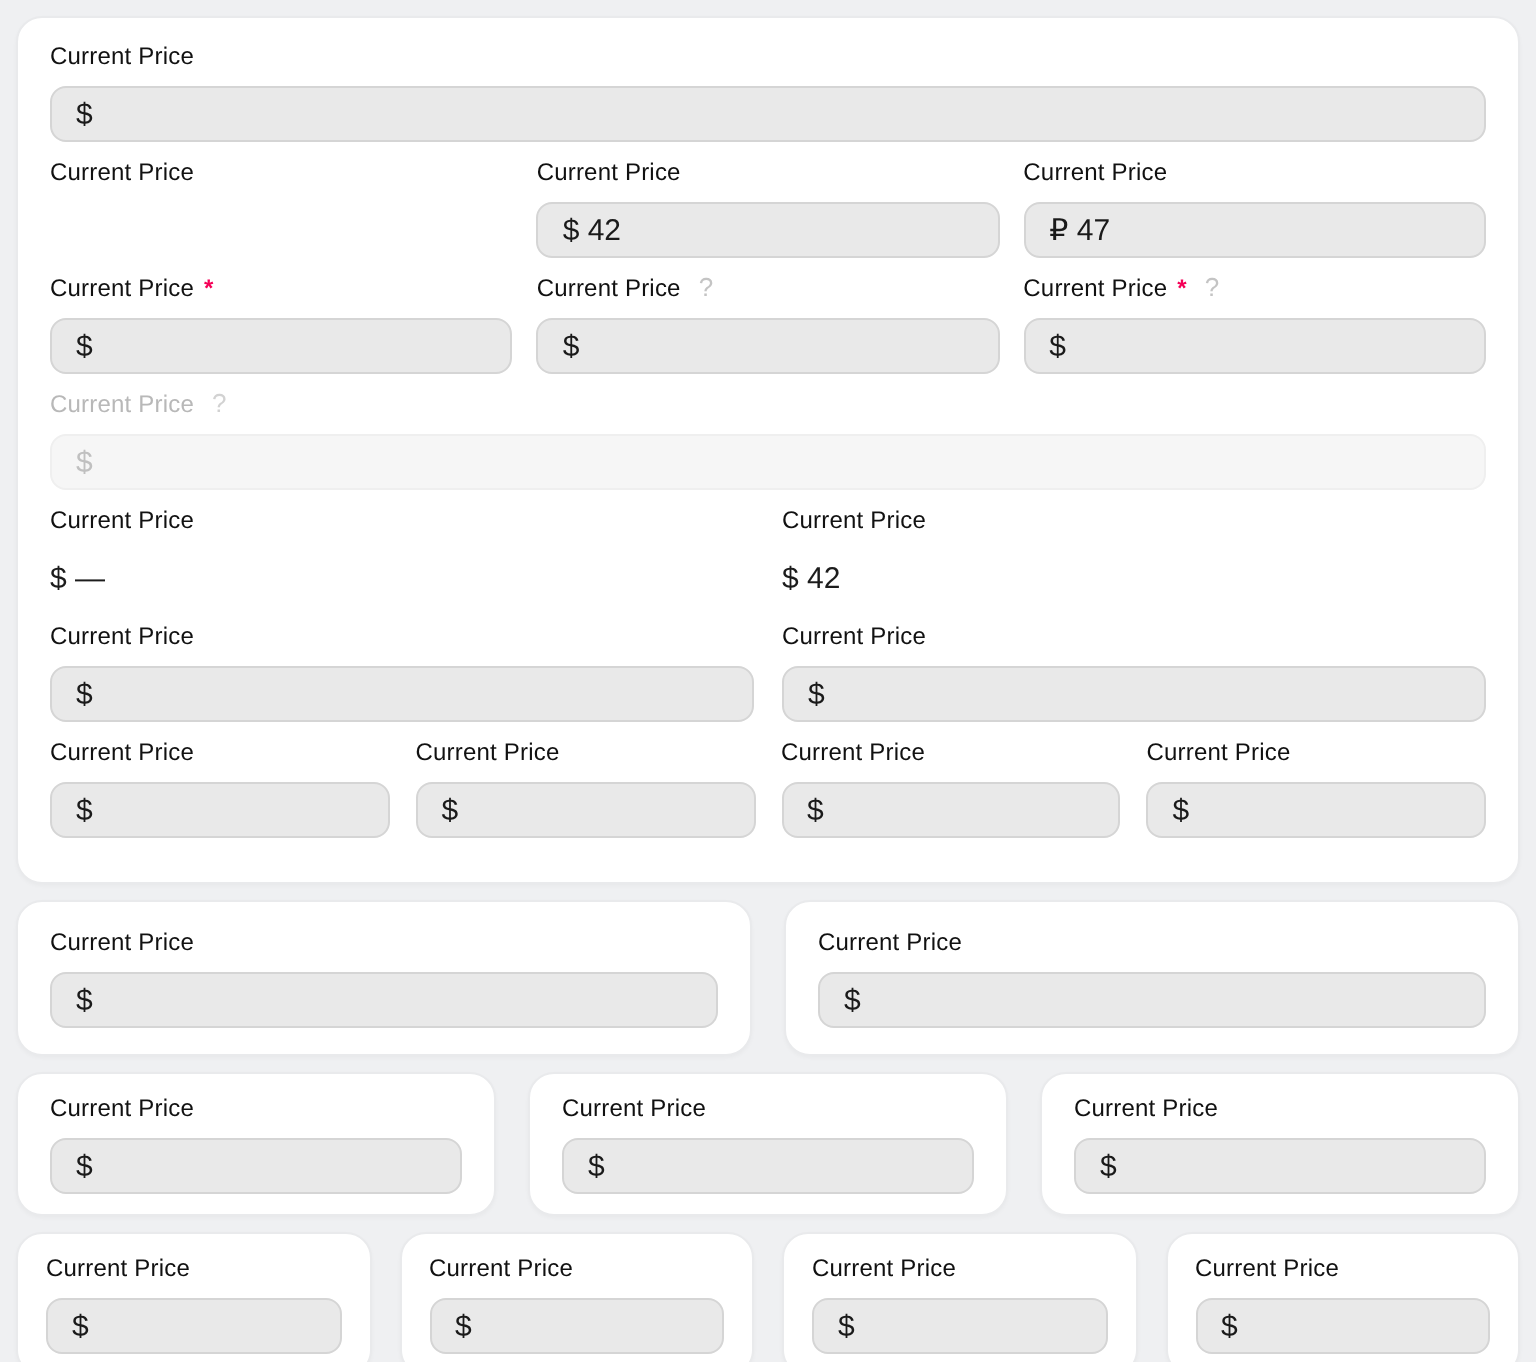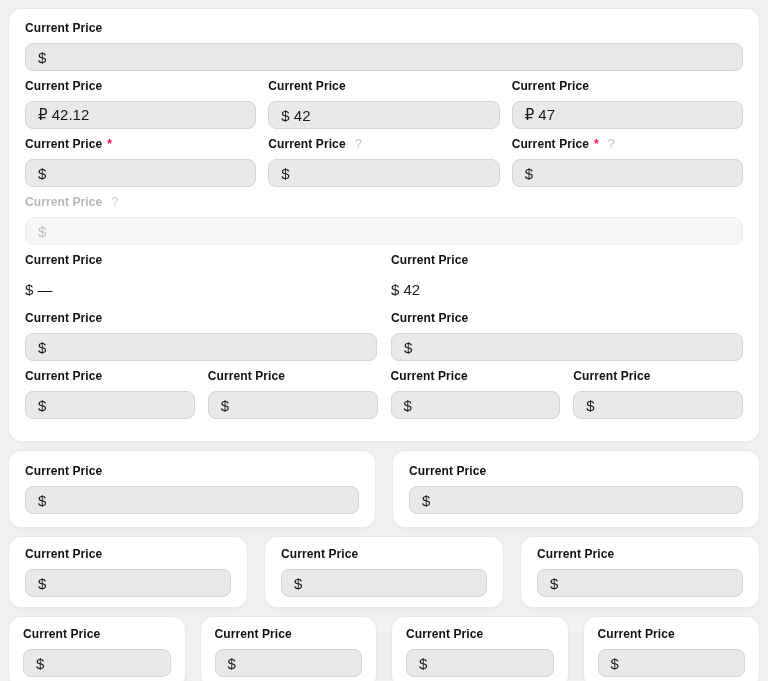--- a/index.html
+++ b/index.html
@@ -26,21 +26,21 @@
   .field { margin-bottom: 8px; }
   .field:last-child { margin-bottom: 0; }
   .label-row {
     display: flex;
     align-items: center;
     margin-bottom: 9px;
     height: 13px;
   }
   .lbl {
     font-size: 12px;
-    font-weight: bold;
+    font-weight: normal;
     color: #111111;
     letter-spacing: 0.1px;
   }
   .req {
     font-size: 12px;
     font-weight: bold;
     color: #f50057;
     margin-left: 5px;
   }
   .help {
@@ -98,21 +98,20 @@
         <span class="lbl">Current Price</span>
       </div>
       <div class="input">$</div>
     </div>
 
     <div class="grid3">
       <div class="field">
         <div class="label-row">
           <span class="lbl">Current Price</span>
         </div>
-        <div class="input">₽ 42.12</div>
       </div>
       <div class="field">
         <div class="label-row">
           <span class="lbl">Current Price</span>
         </div>
         <div class="input">$ 42</div>
       </div>
       <div class="field">
         <div class="label-row">
           <span class="lbl">Current Price</span>

